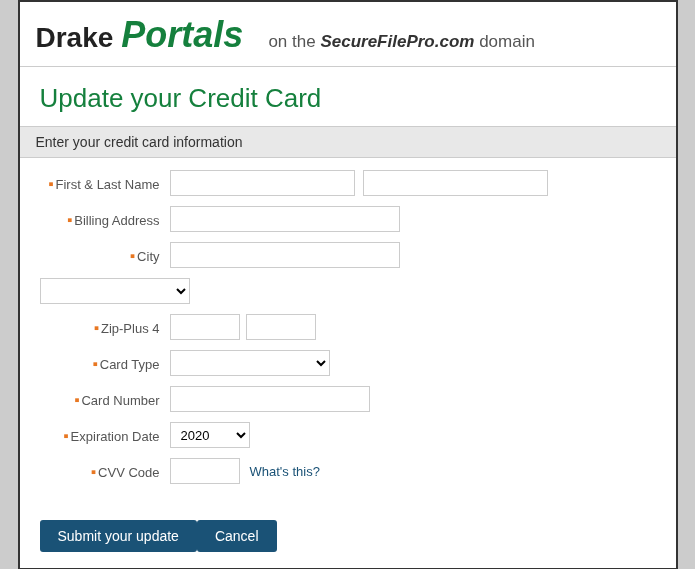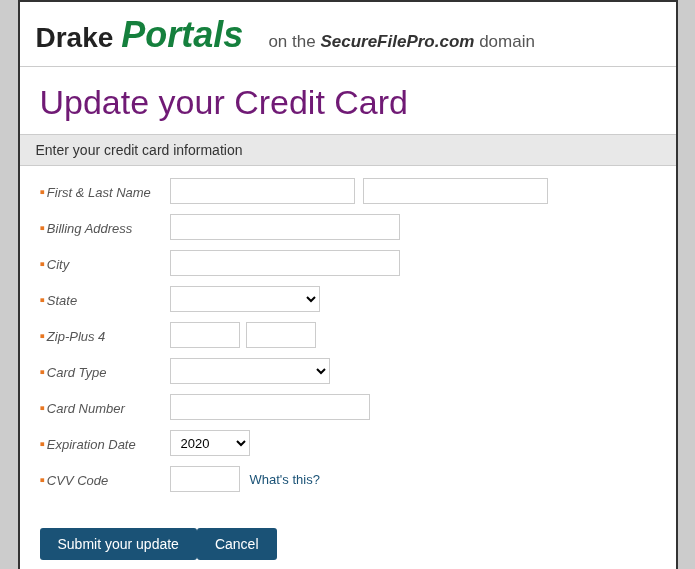--- a/index.html
+++ b/index.html
@@ -42,22 +42,22 @@
       font-size: 17px;
       color: #555;
       margin-left: 17px;
     }
     .logo-tagline .domain {
       font-style: italic;
       font-weight: bold;
       color: #333;
     }
     .page-title {
-      font-size: 34px;
-      color: #701a75;
+      font-size: 26px;
+      color: #15803d;
       font-weight: normal;
       padding: 16px 20px 12px 20px;
     }
     .form-section-header {
       background: #e8e8e8;
       padding: 7px 16px;
       font-size: 14px;
       color: #333;
       border-top: 1px solid #ccc;
       border-bottom: 1px solid #ccc;
@@ -65,26 +65,25 @@
     .form-body {
       padding: 12px 20px 16px 20px;
     }
     .form-row {
       display: flex;
       align-items: center;
       margin-bottom: 10px;
     }
     .form-label {
       width: 130px;
-      text-align: left;
+      text-align: right;
       padding-right: 10px;
       color: #555;
       font-size: 13px;
       flex-shrink: 0;
-      font-style: italic;
     }
     .required-dot {
       color: #e87722;
       font-size: 15px;
       margin-right: 2px;
     }
     input[type="text"], select {
       border: 1px solid #ccc;
       padding: 4px 6px;
       font-size: 13px;
@@ -208,23 +207,20 @@
     </div>
 
     <div class="form-row">
       <div class="form-label">
         <span class="required-dot">▪</span><span>City</span>
       </div>
       <input type="text" class="input-city" style="">
     </div>
 
     <div class="form-row">
-      <div class="form-label">
-        <span class="required-dot">▪</span><span>State</span>
-      </div>
       <select class="select-state">
         <option value=""></option>
         <option>AL</option><option>AK</option><option>AZ</option><option>AR</option>
         <option>CA</option><option>CO</option><option>CT</option><option>DE</option>
         <option>FL</option><option>GA</option><option>HI</option><option>ID</option>
         <option>IL</option><option>IN</option><option>IA</option><option>KS</option>
         <option>KY</option><option>LA</option><option>ME</option><option>MD</option>
         <option>MA</option><option>MI</option><option>MN</option><option>MS</option>
         <option>MO</option><option>MT</option><option>NE</option><option>NV</option>
         <option>NH</option><option>NJ</option><option>NM</option><option>NY</option>

